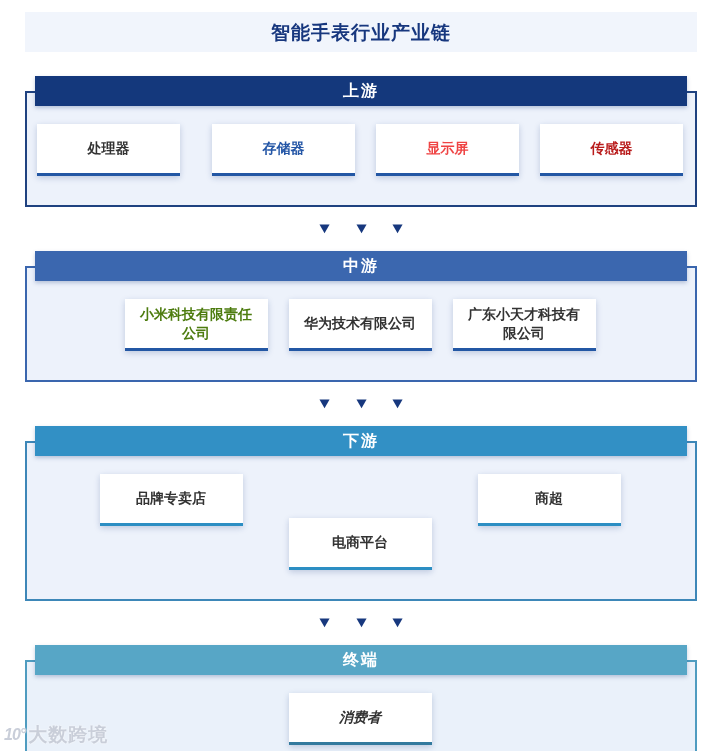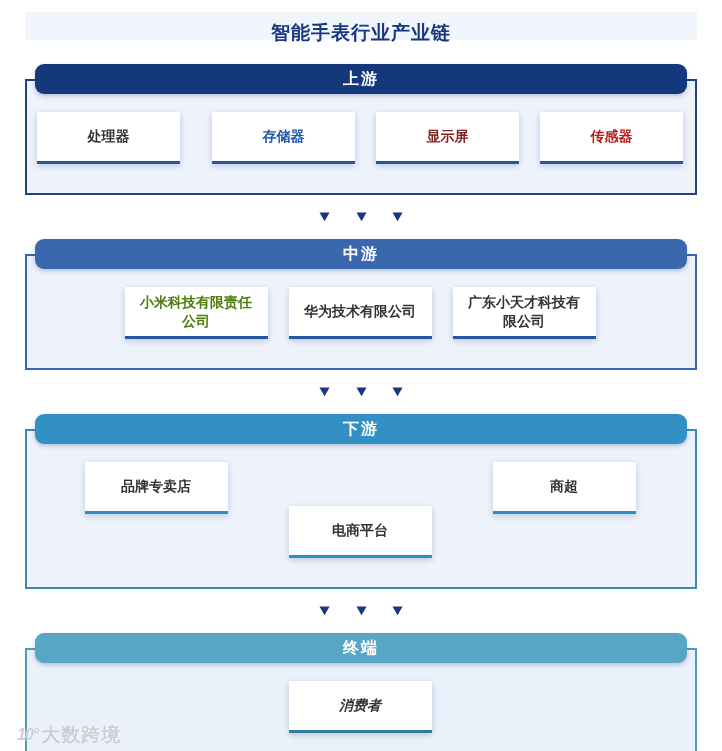--- a/index.html
+++ b/index.html
@@ -4,56 +4,55 @@
 <style>
   * { margin: 0; padding: 0; box-sizing: border-box; }
   html, body { width: 722px; height: 751px; background: #ffffff; overflow: hidden; }
   body {
     font-family: "Liberation Sans", "DejaVu Sans", sans-serif;
     position: relative;
     padding-top: 12px;
   }
   .title-bar {
     margin: 0 25px 24px 25px;
-    height: 28px;
+    height: 40px;
     line-height: 42px;
     text-align: center;
     font-size: 19px;
     font-weight: bold;
     letter-spacing: 1px;
   }
   .chain-section { margin: 0 25px; position: relative; }
   .section-header {
     position: relative;
     z-index: 2;
     margin: 0 10px;
     height: 30px;
     line-height: 30px;
     text-align: center;
     color: #ffffff;
     font-size: 16px;
     font-weight: bold;
     letter-spacing: 2px;
     background: var(--header-bg);
     box-shadow: 0 2px 4px rgba(20,50,120,0.25);
-    border-radius: 9px;
   }
   .section-body {
     margin-top: -15px;
     border: 2px solid var(--border-c);
     background: var(--body-bg);
     padding: 31px 2px 29px 0;
   }
   .box-row {
     display: flex;
     justify-content: center;
     align-items: stretch;
     gap: 21px;
   }
-  .box-row.wide-gap { gap: 61px; }
+  .box-row.wide-gap { gap: 46px; }
   .node-box {
     width: 143px;
     height: 52px;
     background: #ffffff;
     border-bottom: 3px solid var(--accent);
     box-shadow: 0 2px 6px rgba(25,55,125,0.22);
     display: flex;
     align-items: center;
     justify-content: center;
     text-align: center;
@@ -66,21 +65,21 @@
     display: flex;
     justify-content: center;
     gap: 22px;
     margin: 13px 0 16px 0;
     font-size: 15px;
     line-height: 1;
   }
   .arrow-row span { display: inline-block; transform: scaleX(1.15); }
   .watermark {
     position: absolute;
-    left: 17px;
+    left: 4px;
     bottom: 3px;
     z-index: 5;
     display: flex;
     align-items: center;
     gap: 3px;
     color: #c9ced9;
     text-shadow: 0 0 2px #ffffff;
     font-weight: bold;
   }
   .watermark .wm-logo { font-size: 16px; font-style: italic; letter-spacing: -1px; }
@@ -90,21 +89,21 @@
 <body>
 
 <div class="title-bar" style="background: rgb(241, 245, 252); color: rgb(23, 55, 126);">智能手表行业产业链</div>
 
 <section class="chain-section" style="--header-bg: #14387c; --border-c: #1f4280; --body-bg: #edf2fb; --accent: #2357a4;">
   <div class="section-header">上游</div>
   <div class="section-body">
     <div class="box-row">
       <div class="node-box" style="color: rgb(51, 51, 51);">处理器</div>
       <div class="node-box" style="color: rgb(36, 86, 166); margin-left: 11px;">存储器</div>
-      <div class="node-box" style="color: #7f1d1d;">显示屏</div>
+      <div class="node-box" style="color: #ef4444;">显示屏</div>
       <div class="node-box" style="color: #b91c1c;">传感器</div>
     </div>
   </div>
 </section>
 
 <div class="arrow-row" style="color: rgb(23, 56, 126);">
   <span>▼</span>
   <span>▼</span>
   <span>▼</span>
 </div>

